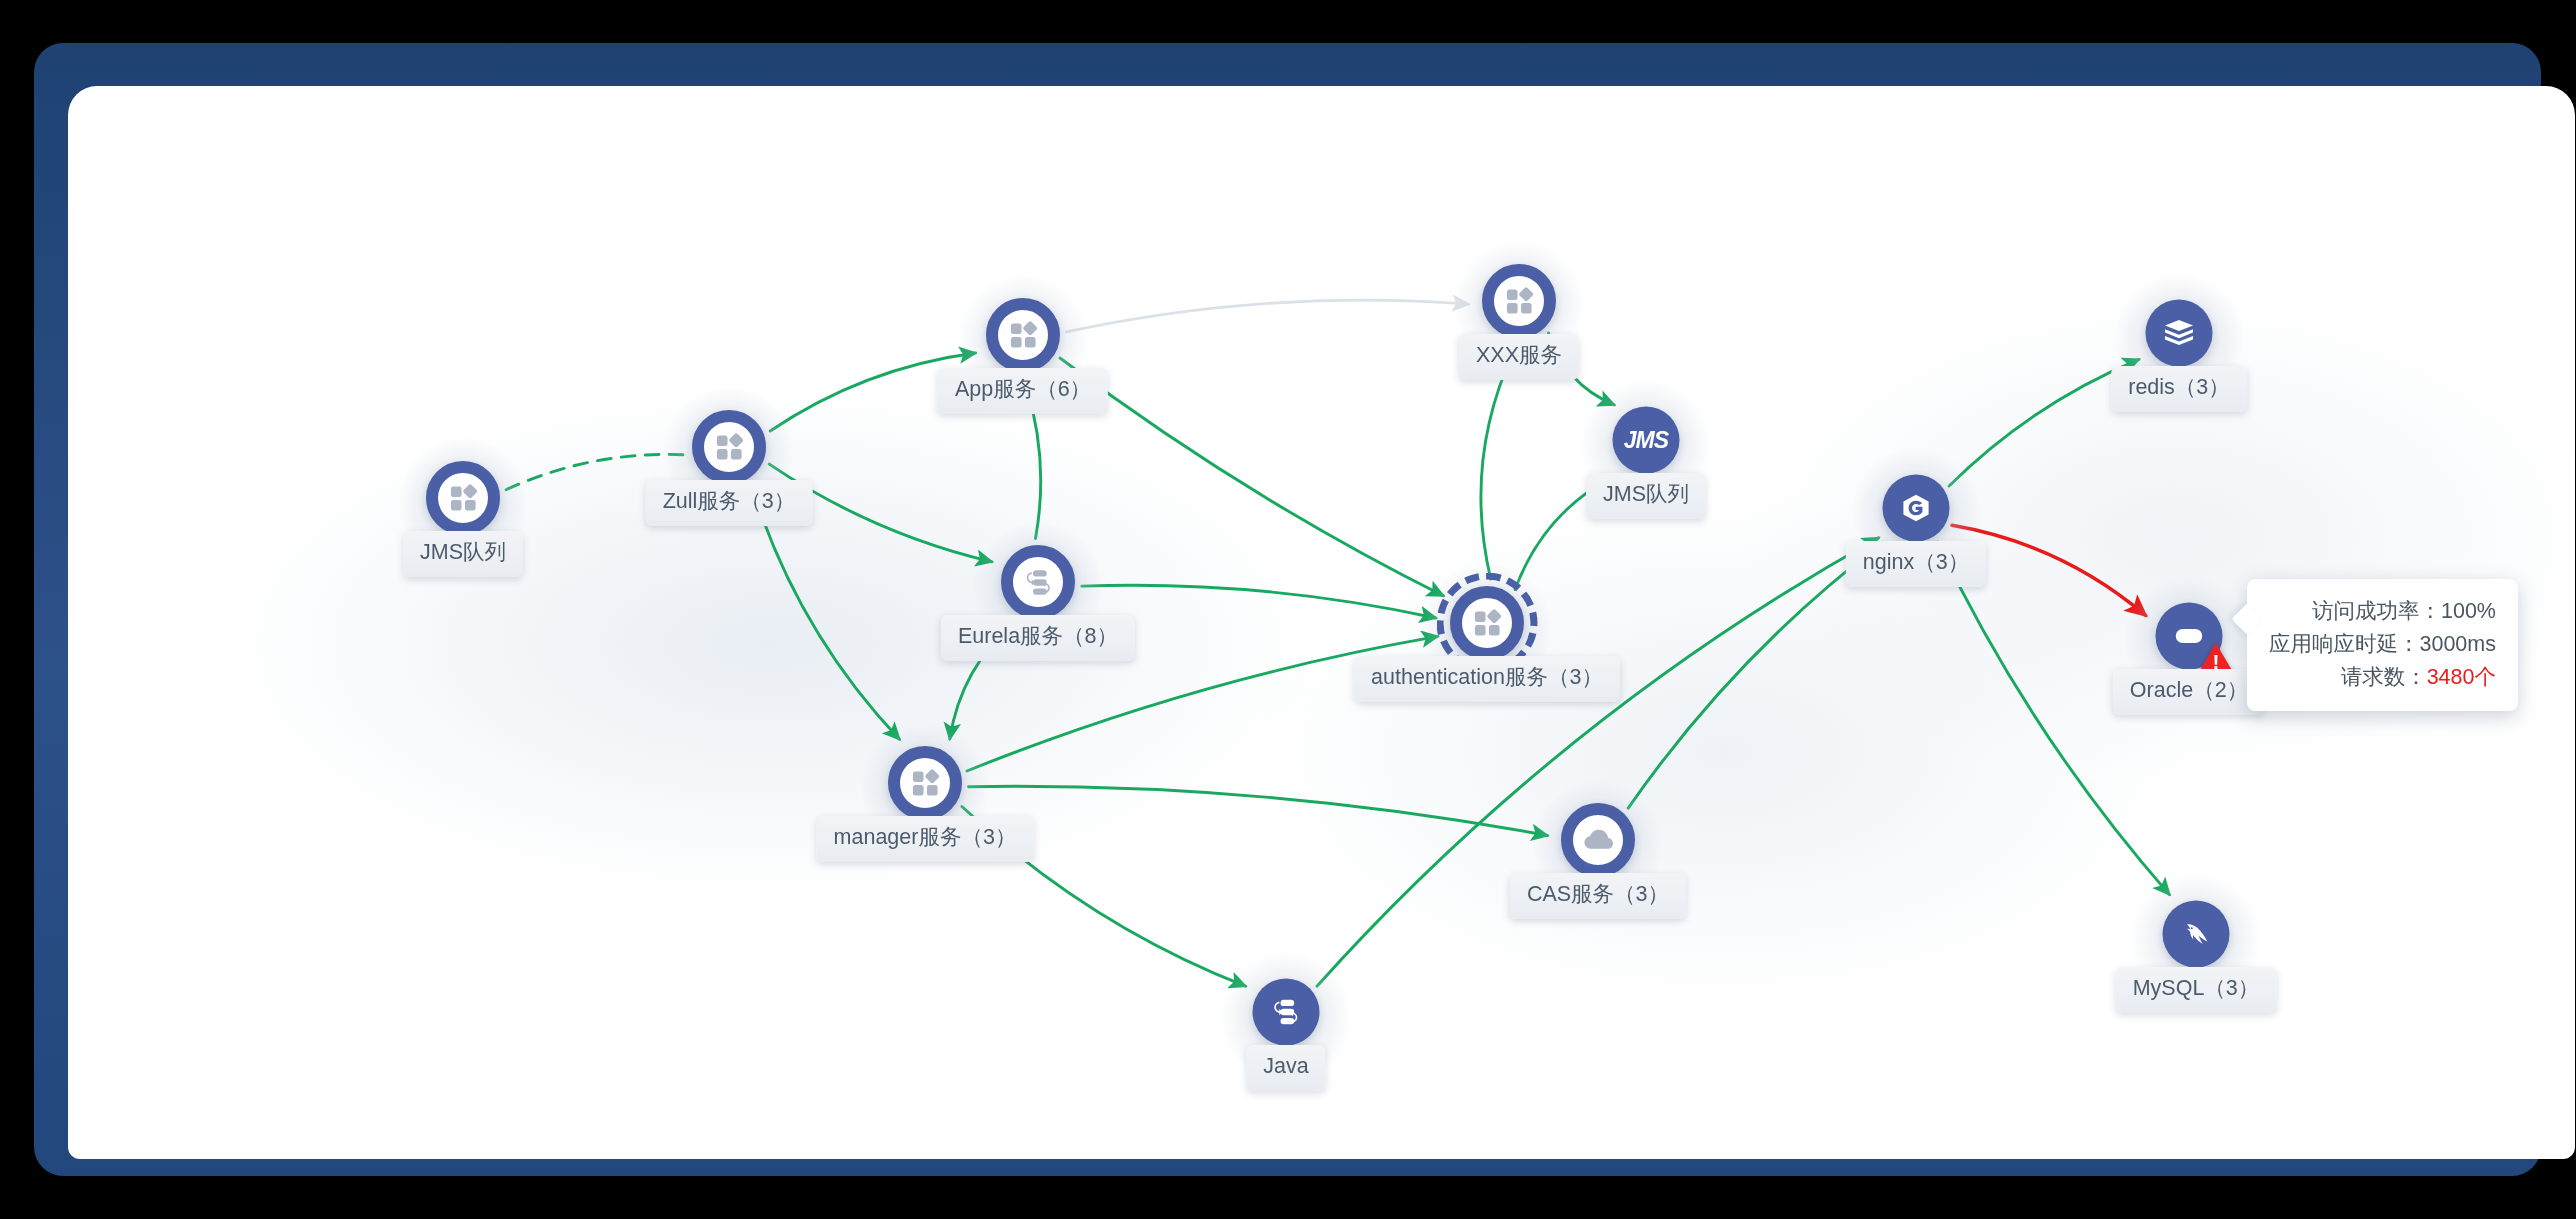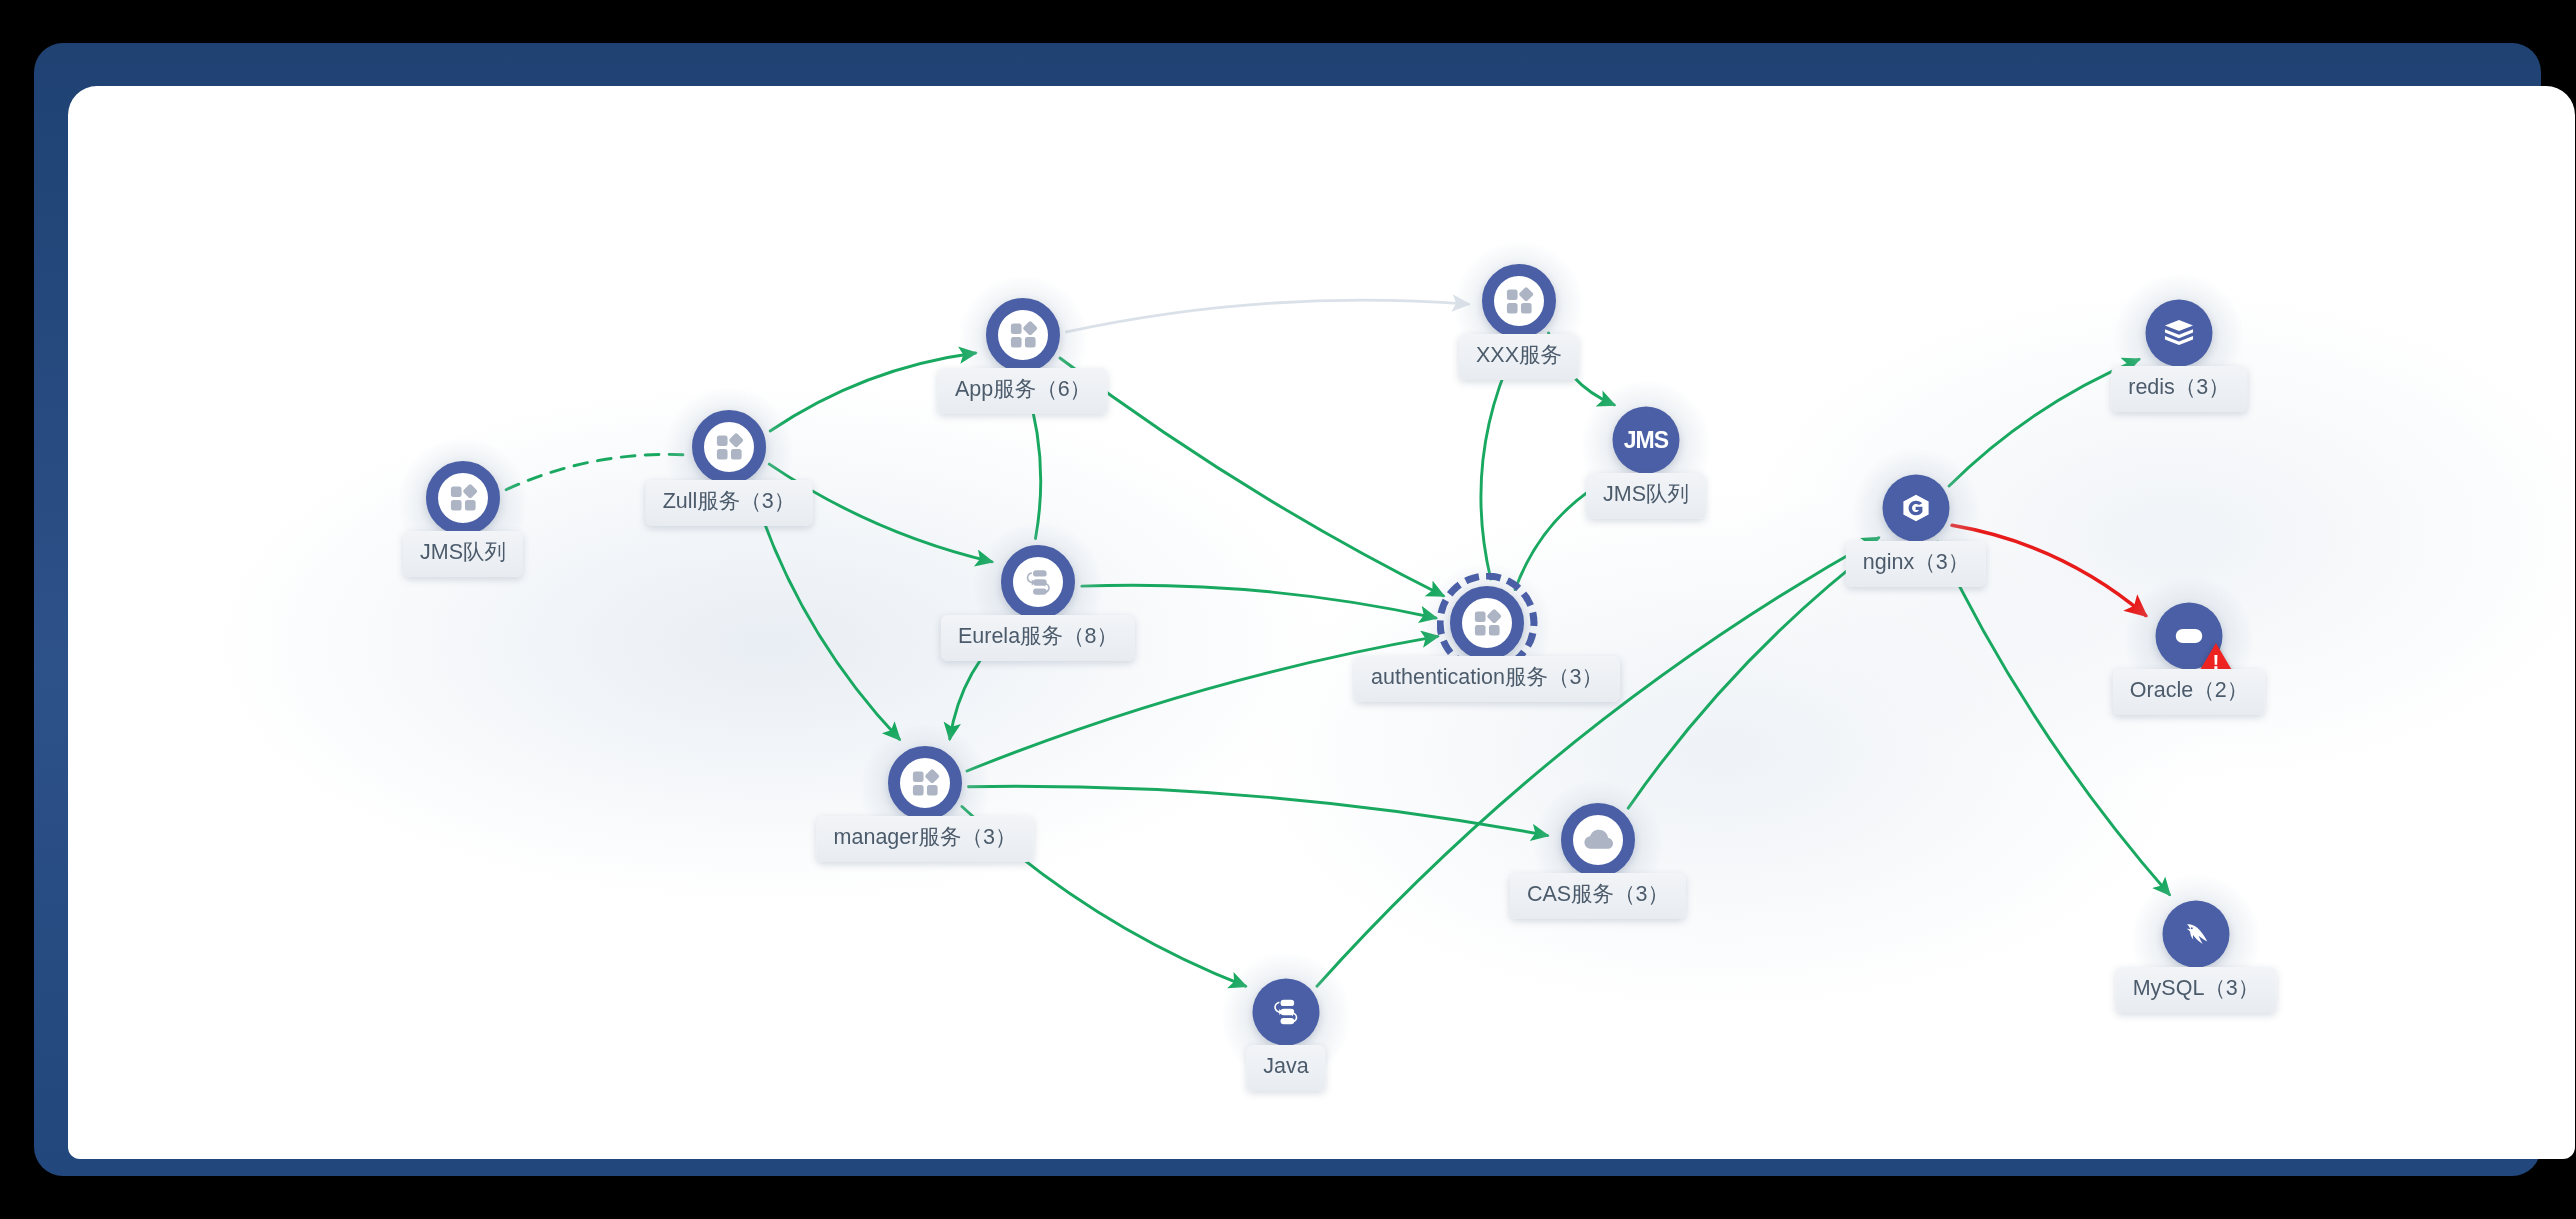--- a/index.html
+++ b/index.html
@@ -143,20 +143,21 @@
     text-align: center;
   }
 
   
   .glyph { display: block; }
   .glyph.grey  { fill: #adb5c4; }
   .glyph.white { fill: #ffffff; }
   .jms-text {
     color: #ffffff;
     font-family: "Liberation Sans", "DejaVu Sans", sans-serif;
+    font-style: italic;
     font-weight: bold;
     font-size: 23px;
     letter-spacing: -0.9px;
   }
 
   
   #tooltip {
     position: absolute;
     background: #ffffff;
     border-radius: 8.6px;
@@ -381,16 +382,28 @@
           <div class="node-circle solid sm">
             <svg class="glyph white" viewBox="0 0 34 32" width="31" height="31">
               <path d="M7.2 5.4 C10.6 4.6 14.6 6 18.4 9.2 C22.6 12.8 26 18 29.4 24.2 C25.8 22.6 22.6 20.4 19.8 18 C21 21 22.4 24 24.2 27 C20.2 24.4 16.6 21 13.8 17.2 C13.4 18.8 13.5 20.5 14 22 C11.8 19.4 10.6 16.4 10.6 13.4 C9.6 12 8.3 10.9 6.8 10.2 C8.2 10 9.6 10.2 10.8 10.8 C10 8.6 8.8 6.8 7.2 5.4 Z"></path>
               <circle cx="12.4" cy="9.6" r="1.1" fill="#4a5fa5"></circle>
             </svg>
           </div>
           <div class="node-label">MySQL（3）</div>
         </div>
       </div>
 
+    <div id="tooltip" style="left: 2179px; top: 493px;">
+      <div class="tip-arrow"></div>
+      <div class="tip-row">
+        <span>访问成功率：</span><span>100%</span>
+      </div>
+      <div class="tip-row">
+        <span>应用响应时延：</span><span>3000ms</span>
+      </div>
+      <div class="tip-row">
+        <span>请求数：</span><span class="tip-val-red">3480个</span>
+      </div>
+    </div>
 
   </div>
 </div>
 
 
 </body></html>

